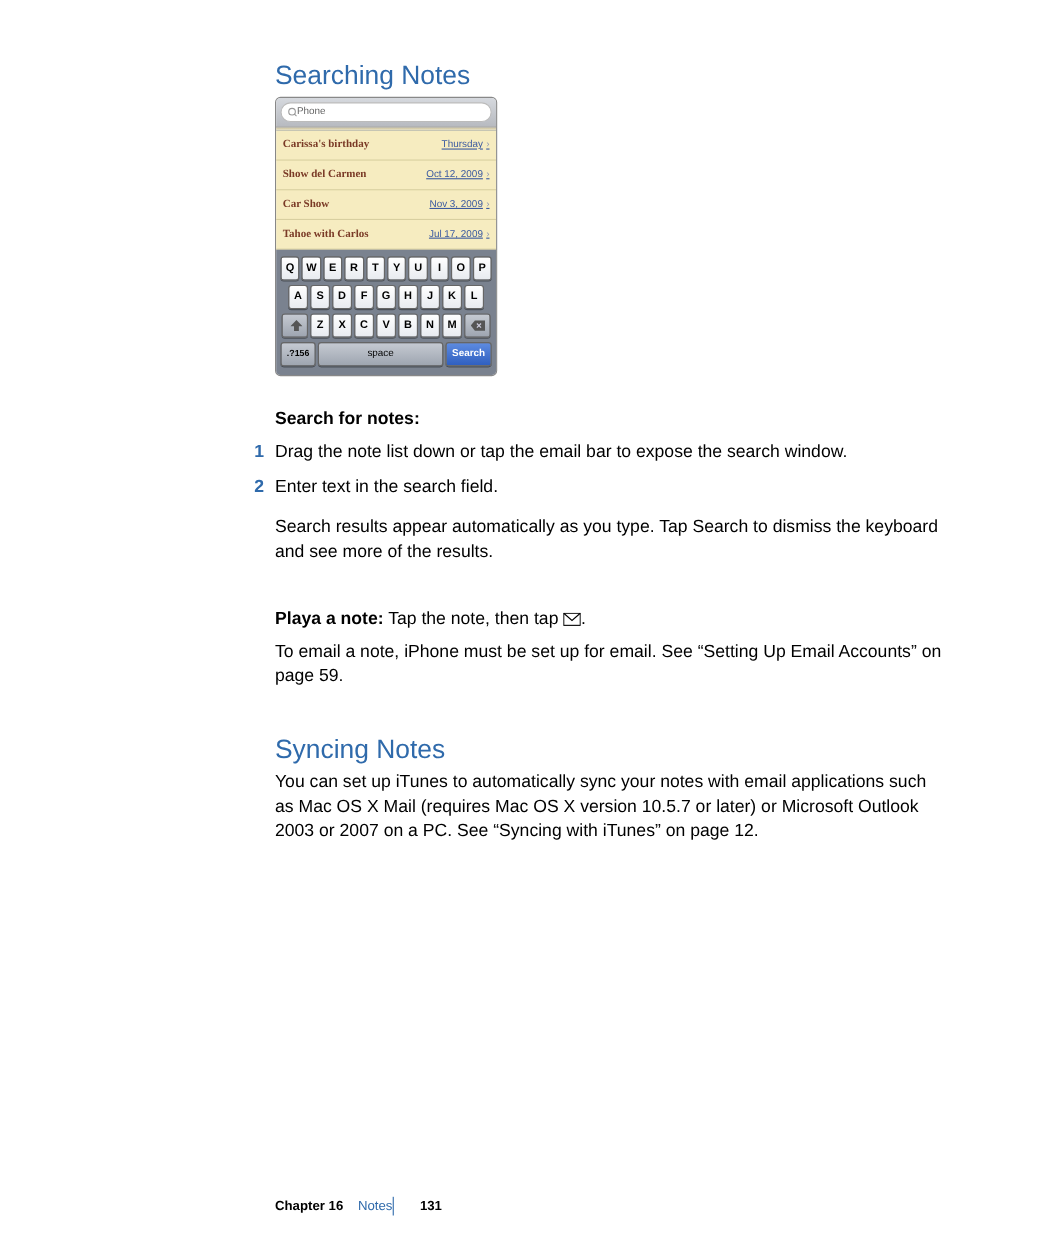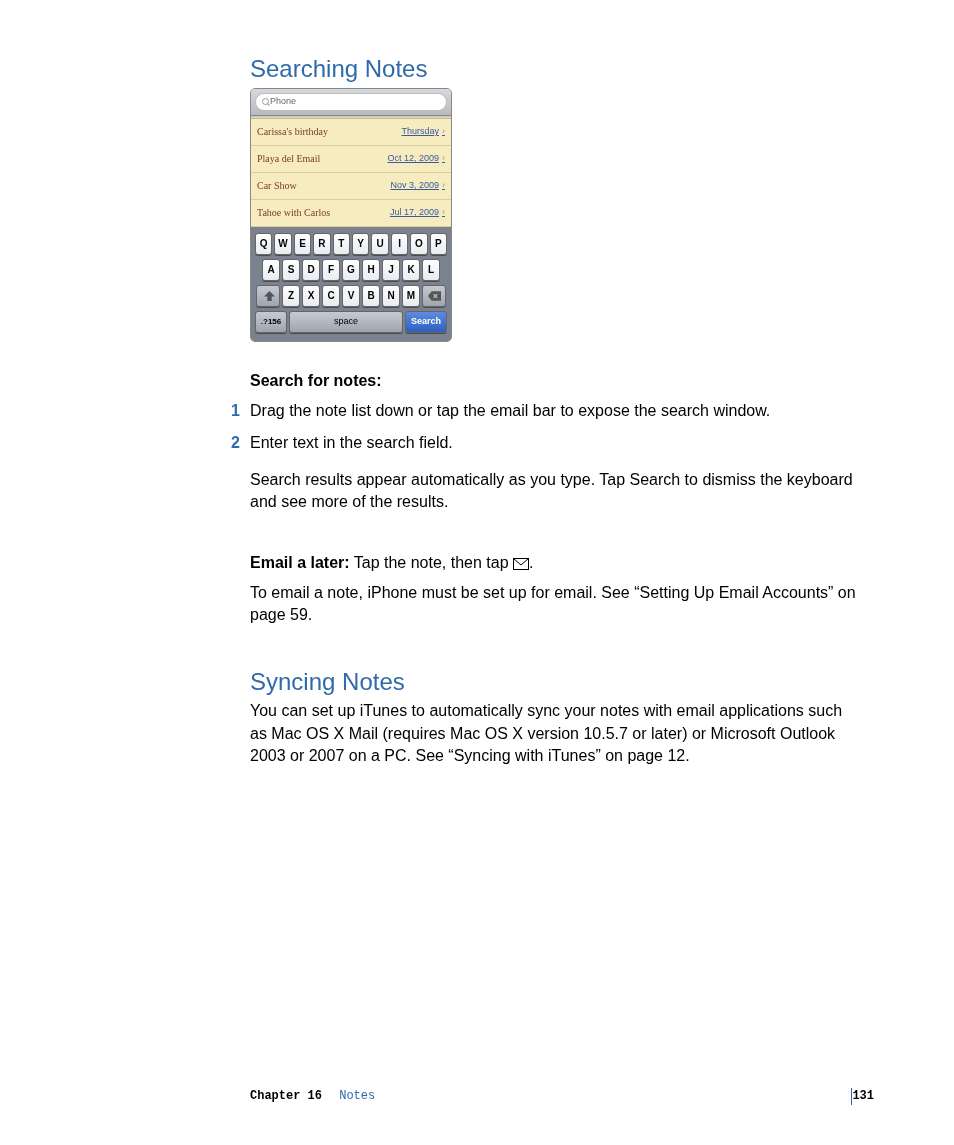--- a/index.html
+++ b/index.html
@@ -69,21 +69,21 @@
     background: linear-gradient(#c9c0a1, #e8dfb8);
     border-bottom: 1px solid #bba;
   }
   .noteslist { background: #f6ecc0; }
   .noterow {
     display: flex; justify-content: space-between; align-items: center;
     height: 26px; padding: 0 6px;
     border-bottom: 1px solid #d8cfa0;
     font-size: 10px;
   }
-  .notetitle { color: #7a3a26; font-weight: 400; font-family: "Marker Felt", "Comic Sans MS", cursive; }
+  .notetitle { color: #7a3a26; font-weight: 700; font-family: "Marker Felt", "Comic Sans MS", cursive; }
   .notedate { color: #3b5aa0; font-size: 9px; display: flex; align-items: center; gap: 3px; text-decoration: underline; }
   .chev { color: #8893b0; }
 
   .keyboard {
     background: #7a828f;
     padding: 6px 4px 4px;
   }
   .krow { display: flex; justify-content: center; gap: 2px; margin-bottom: 4px; }
   .key {
     background: linear-gradient(#fff, #e8ebf0);
@@ -117,29 +117,28 @@
 
   .mail-icon {
     display: inline-block; vertical-align: -2px;
   }
   .mail-icon svg { width: 16px; height: 12px; }
 
   .section { margin-bottom: 38px; }
 
   .footer {
     position: absolute; bottom: 40px; left: 250px; right: 80px;
-    display: flex; align-items: center; justify-content: space-between;
+    display: flex; align-items: center; justify-content: flex-start;
     font-size: 12px;
-    font-family: Liberation Mono, monospace;
   }
   .footer-left .chapnum { font-weight: 700; margin-right: 10px; }
   .footer-left .chapname { color: #2f6aab; }
   .footer-right {
     border-left: 1px solid #2f6aab;
-    padding-left: 0;
+    padding-left: 24px;
     font-weight: 700;
   }
 </style>
 </head>
 <body>
 
 <div class="page">
 
   <div class="section">
     <h2>Searching Notes</h2>
@@ -154,21 +153,21 @@
       <div class="notesrule"></div>
       <div class="noteslist">
         <div class="noterow">
           <span class="notetitle">Carissa's birthday</span>
           <span class="notedate">
               <span>Thursday</span>
               <span class="chev">›</span>
             </span>
         </div>
         <div class="noterow">
-          <span class="notetitle">Playa del Email</span>
+          <span class="notetitle">Show del Carmen</span>
           <span class="notedate">
               <span>Oct 12, 2009</span>
               <span class="chev">›</span>
             </span>
         </div>
         <div class="noterow">
           <span class="notetitle">Car Show</span>
           <span class="notedate">
               <span>Nov 3, 2009</span>
               <span class="chev">›</span>
@@ -243,21 +242,21 @@
       <div class="step">
         <div class="stepnum">2</div>
         <div class="stepbody">Enter text in the search field.</div>
       </div>
     </div>
     <p class="bodytext">Search results appear automatically as you type. Tap Search to dismiss the keyboard and see more of the results.</p>
   </div>
 
   <div class="section">
     <p class="bodytext" style="margin-bottom:6px;">
-      <span class="bold">Email a later:</span><span>  Tap the note, then tap </span><span class="mail-icon"><svg viewBox="0 0 16 12">
+      <span class="bold">Playa a note:</span><span>  Tap the note, then tap </span><span class="mail-icon"><svg viewBox="0 0 16 12">
             <rect x="0.5" y="0.5" width="15" height="11" fill="none" stroke="#000" stroke-width="1"></rect>
             <path d="M0.5 0.5 L8 7 L15.5 0.5" fill="none" stroke="#000" stroke-width="1"></path>
           </svg></span><span>.</span>
     </p>
     <p class="bodytext">To email a note, iPhone must be set up for email. See “Setting Up Email Accounts” on page 59.</p>
   </div>
 
   <div class="section">
     <h2>Syncing Notes</h2>
     <p class="bodytext">You can set up iTunes to automatically sync your notes with email applications such as Mac OS X Mail (requires Mac OS X version 10.5.7 or later) or Microsoft Outlook 2003 or 2007 on a PC. See “Syncing with iTunes” on page 12.</p>

